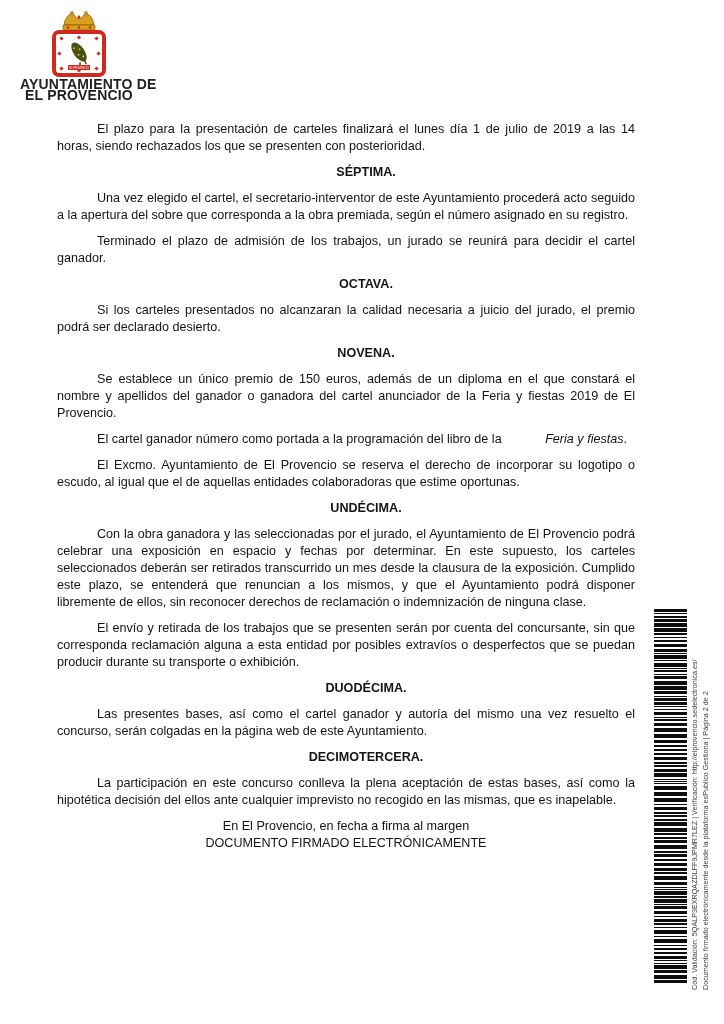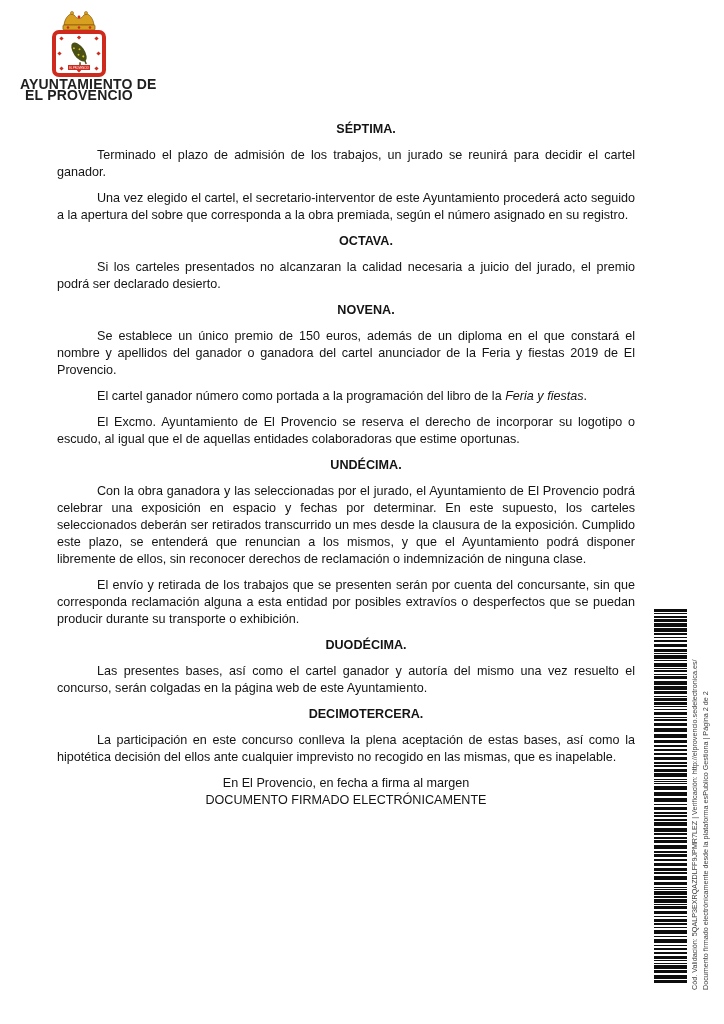--- a/index.html
+++ b/index.html
@@ -36,21 +36,21 @@
     left: 57px; top: 121px;
     width: 578px;
     font-size: 12.6px;
     line-height: 17px;
     text-align: justify;
   }
   .doc-body p { margin: 0 0 9px 0; }
   .doc-body p.heading { font-weight: bold; text-indent: 40px; text-align: center; }
   .doc-body p.para { text-indent: 40px; }
   .doc-body p.center { text-align: center; text-indent: 0; margin-bottom: 0; }
-  .doc-body .it { font-style: italic; }
+  .doc-body .it { font-style: italic; margin-left: 40px; }
 
   
   .barcode {
     position: absolute;
     left: 654px; top: 609px;
     width: 33px; height: 376px;
   }
   .barcode .bar {
     position: absolute; left: 0; width: 100%;
     background: #0d0d0d;
@@ -110,23 +110,24 @@
       <text x="32" y="58.8" font-size="2.6" fill="#ffffff" text-anchor="middle">EL PROVENCIO</text>
     </g>
   </svg>
   <div class="logo-caption">
     <div>AYUNTAMIENTO DE</div>
     <div>EL PROVENCIO</div>
   </div>
 </div>
 
 <div class="doc-body">
+    <p class="para"><span>El plazo para la presentación de carteles finalizará el lunes día 1 de julio de 2019 a las 14 horas, siendo rechazados los que se presenten con posterioridad.</span></p>
     <p class="heading"><span>SÉPTIMA.</span></p>
+    <p class="para"><span>Una vez elegido el cartel, el secretario-interventor de este Ayuntamiento procederá acto seguido a la apertura del sobre que corresponda a la obra premiada, según el número asignado en su registro.</span></p>
     <p class="para"><span>Terminado el plazo de admisión de los trabajos, un jurado se reunirá para decidir el cartel ganador.</span></p>
-    <p class="para"><span>Una vez elegido el cartel, el secretario-interventor de este Ayuntamiento procederá acto seguido a la apertura del sobre que corresponda a la obra premiada, según el número asignado en su registro.</span></p>
     <p class="heading"><span>OCTAVA.</span></p>
     <p class="para"><span>Si los carteles presentados no alcanzaran la calidad necesaria a juicio del jurado, el premio podrá ser declarado desierto.</span></p>
     <p class="heading"><span>NOVENA.</span></p>
     <p class="para"><span>Se establece un único premio de 150 euros, además de un diploma en el que constará el nombre y apellidos del ganador o ganadora del cartel anunciador de la Feria y fiestas 2019 de El Provencio.</span></p>
     <p class="para"><span>El cartel ganador número como portada a la programación del libro de la </span><span class="it">Feria y fiestas</span><span>.</span></p>
     <p class="para"><span>El Excmo. Ayuntamiento de El Provencio se reserva el derecho de incorporar su logotipo o escudo, al igual que el de aquellas entidades colaboradoras que estime oportunas.</span></p>
     <p class="heading"><span>UNDÉCIMA.</span></p>
     <p class="para"><span>Con la obra ganadora y las seleccionadas por el jurado, el Ayuntamiento de El Provencio podrá celebrar una exposición en espacio y fechas por determinar. En este supuesto, los carteles seleccionados deberán ser retirados transcurrido un mes desde la clausura de la exposición. Cumplido este plazo, se entenderá que renuncian a los mismos, y que el Ayuntamiento podrá disponer libremente de ellos, sin reconocer derechos de reclamación o indemnización de ninguna clase.</span></p>
     <p class="para"><span>El envío y retirada de los trabajos que se presenten serán por cuenta del concursante, sin que corresponda reclamación alguna a esta entidad por posibles extravíos o desperfectos que se puedan producir durante su transporte o exhibición.</span></p>
     <p class="heading"><span>DUODÉCIMA.</span></p>

